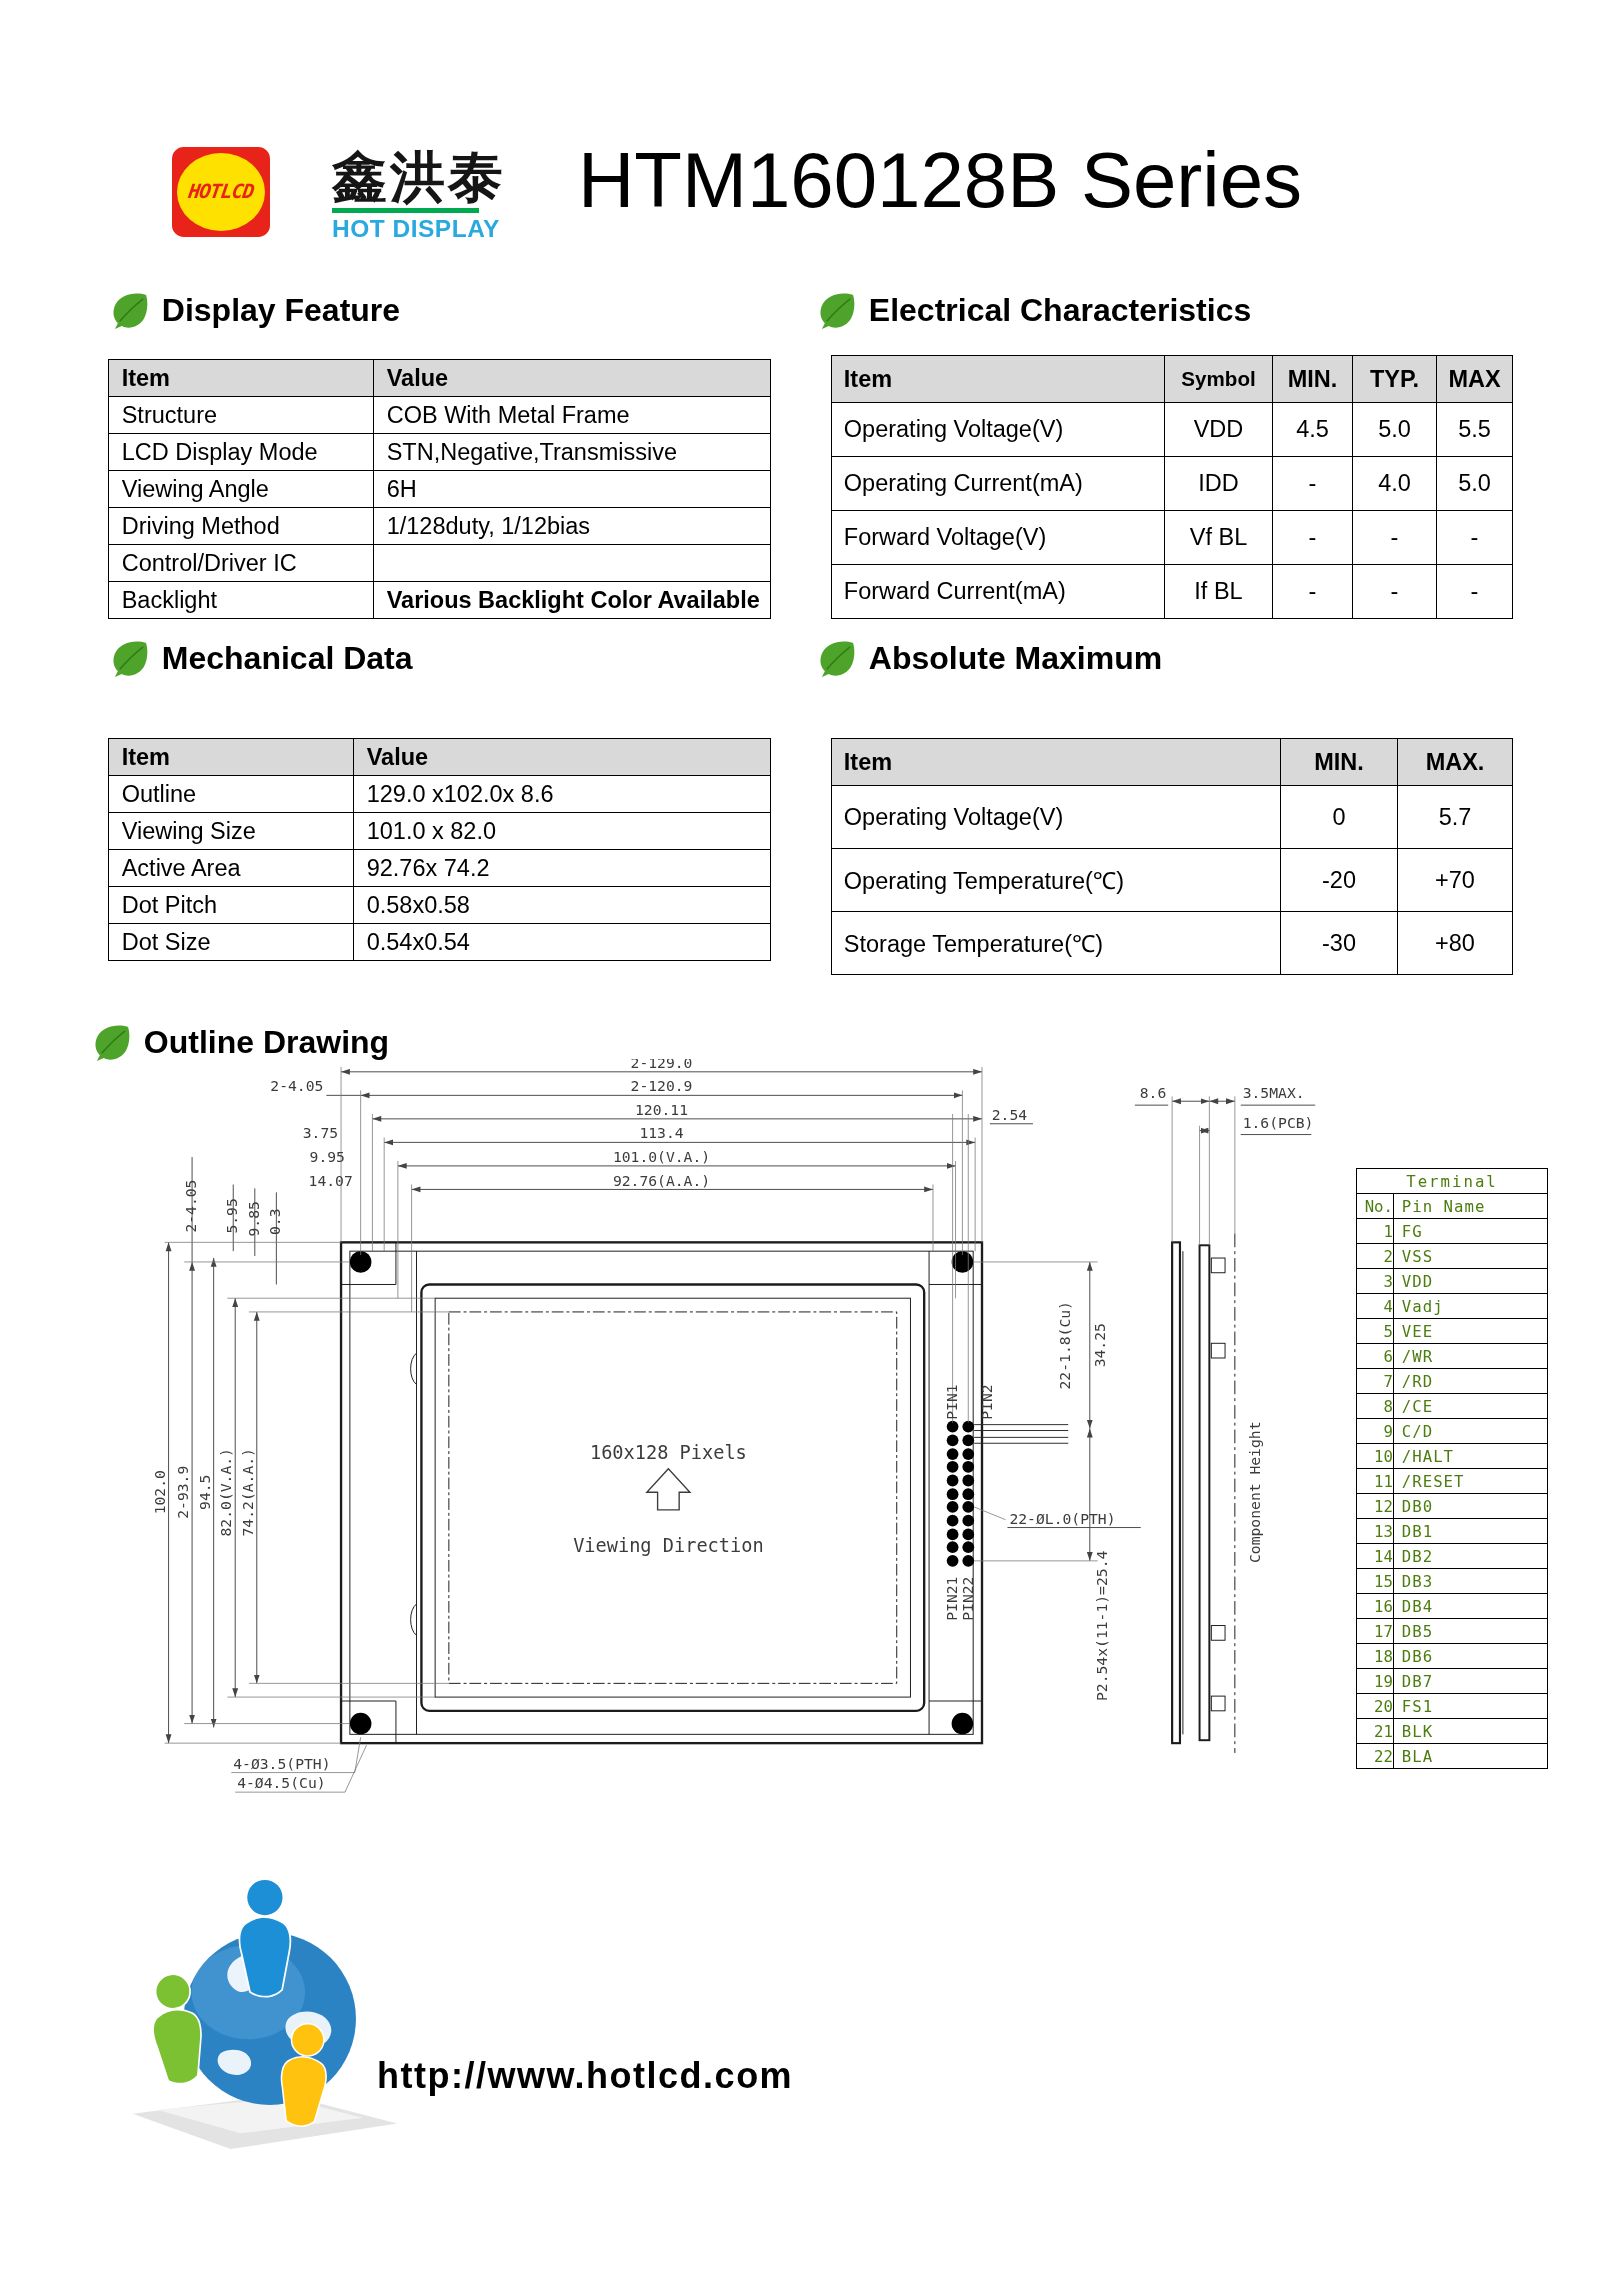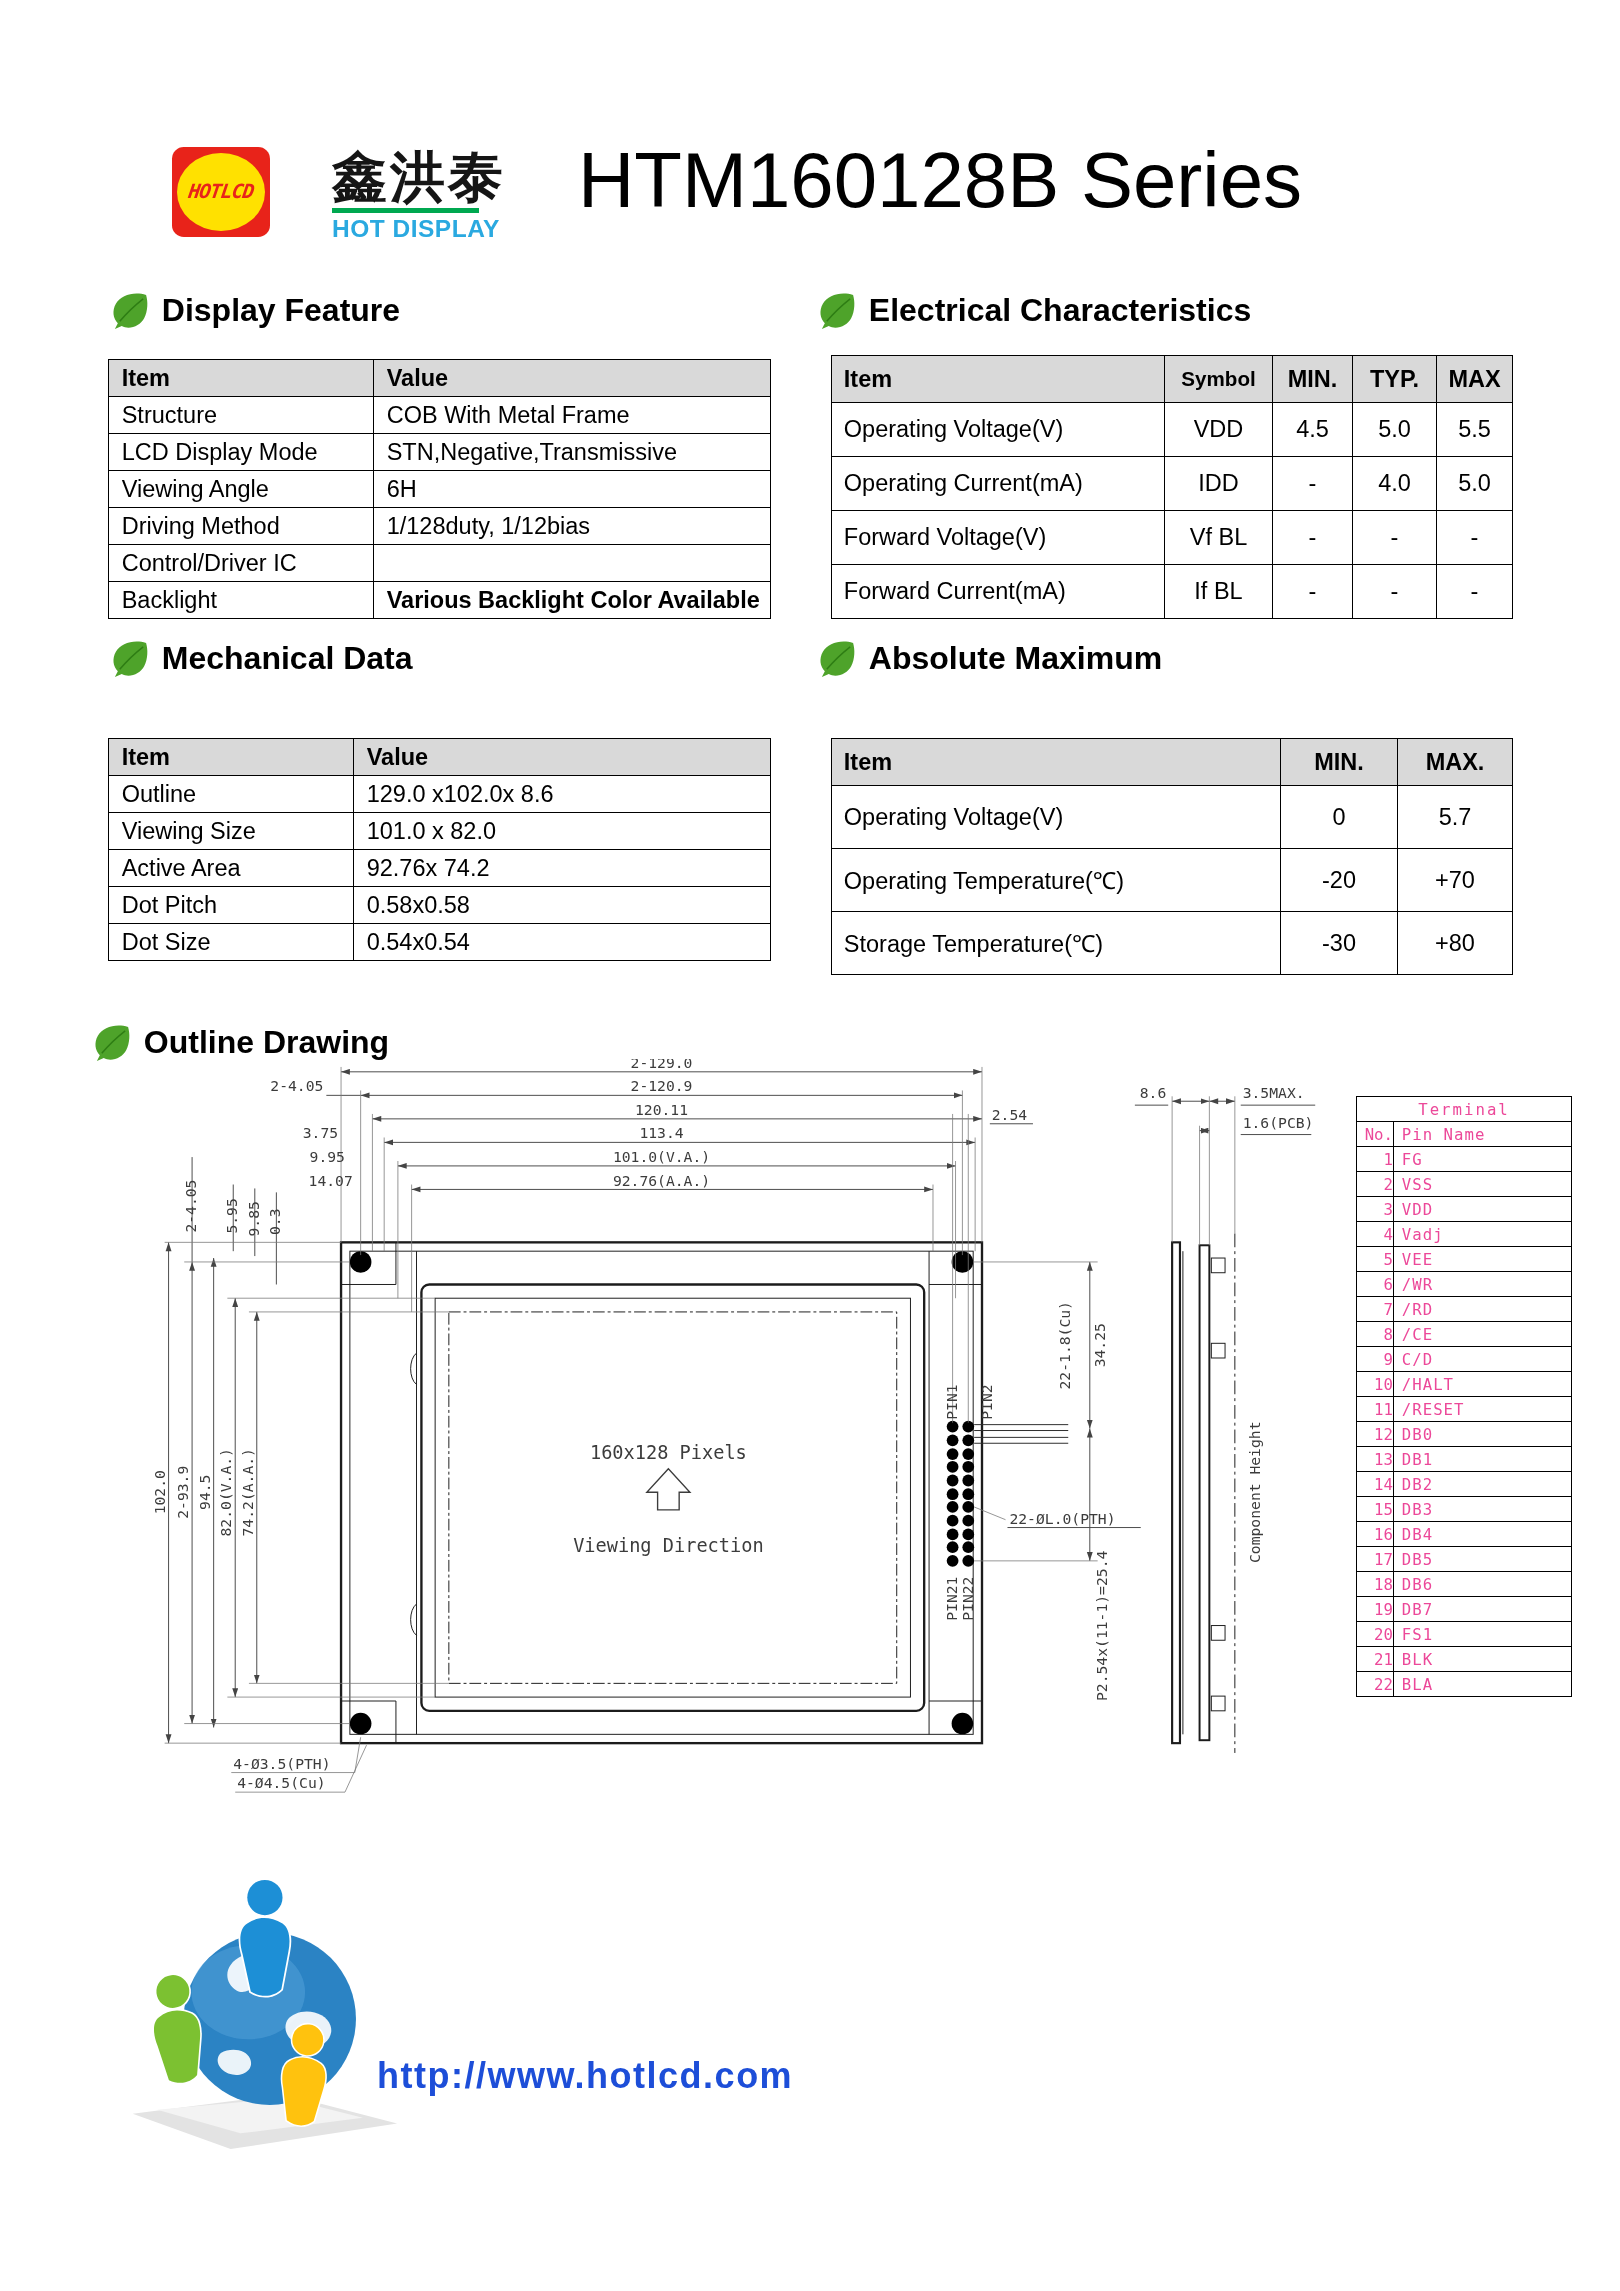--- a/index.html
+++ b/index.html
@@ -41,31 +41,31 @@
   #draw { position:absolute; left:0; top:1059px; }
   .ln line, .ln rect, .ln path, .ln circle { stroke:#1c1c1c; fill:none; }
   .thin line, .thin rect, .thin path, .thin circle { stroke:#2a2a2a; stroke-width:1; fill:none; }
   .dim line { stroke:#4a4a4a; stroke-width:1; }
   .ext line { stroke:#7a7a7a; stroke-width:0.8; }
   .ext path { stroke:#7a7a7a; stroke-width:0.8; fill:none; }
   text.cad { font:15px "DejaVu Sans Mono", monospace; fill:#3c3c3c; }
   text.cadbig { font:19px "DejaVu Sans Mono", monospace; fill:#3c3c3c; }
 
   
-  #terminal { position:absolute; left:1356px; top:1096px; width:216px; border-collapse:collapse;
-      font:15.7px "DejaVu Sans Mono", monospace; color:#ec4899; background:#fff; }
+  #terminal { position:absolute; left:1356px; top:1168px; width:192px; border-collapse:collapse;
+      font:15.7px "DejaVu Sans Mono", monospace; color:#4d7c0f; background:#fff; }
   #terminal td { border:1.5px solid #000; height:25px; white-space:nowrap; }
   #terminal .ttl { text-align:center; letter-spacing:2px; }
   #terminal .tno { width:37px; text-align:right; }
   #terminal .tname { padding-left:7.8px; letter-spacing:1px; }
 
   
   #footer-logo { position:absolute; left:103px; top:1867px; }
   .url { position:absolute; left:377px; top:2055px; font:700 36px "Liberation Sans", sans-serif;
-      letter-spacing:1.5px; color:#1d4ed8; white-space:nowrap; text-decoration:none; }
+      letter-spacing:1.5px; color:#000000; white-space:nowrap; text-decoration:none; }
 </style>
 </head>
 <body>
 
 <div id="page">
 
   <div class="logo-wrap">
     <div class="logo-mark">
       <div class="logo-oval"></div>
       <div class="logo-mark-text">HOTLCD</div>

